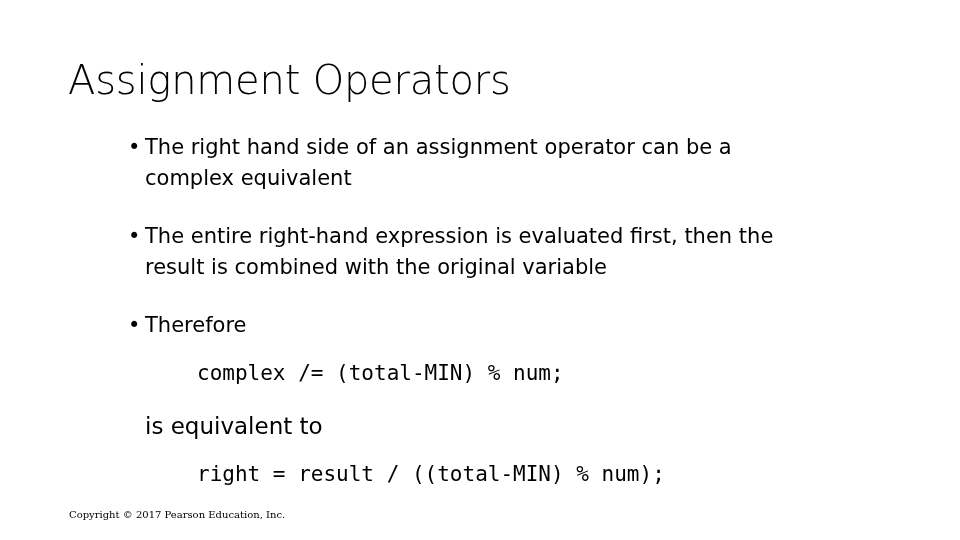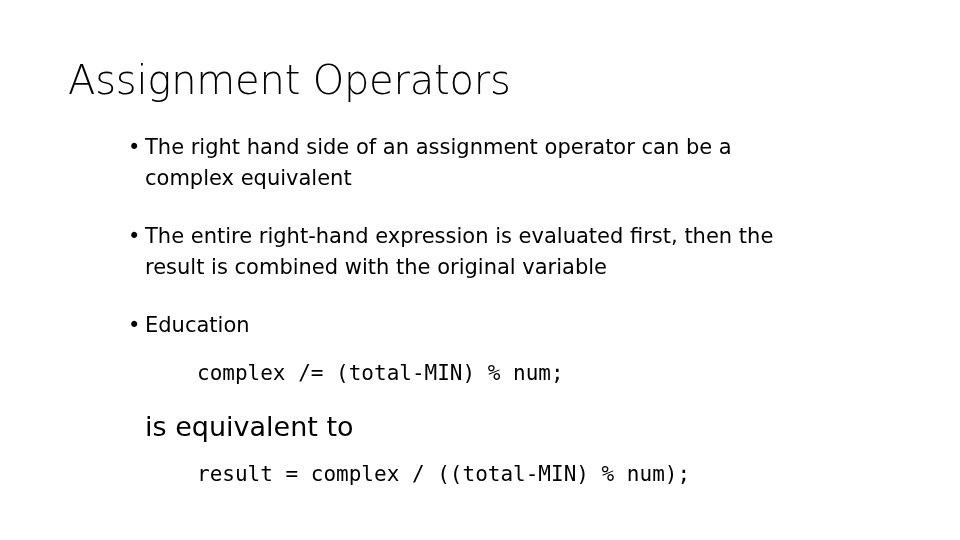--- a/index.html
+++ b/index.html
@@ -91,21 +91,21 @@
     left: 197px;
     top: 459px;
   }
 
   
   .equiv-line {
     position: absolute;
     left: 145px;
     top: 411px;
     font-family: "DejaVu Sans", sans-serif;
-    font-size: 27px;
+    font-size: 23px;
     line-height: 31px;
     color: #000000;
   }
 
   
   .footer-copyright {
     position: absolute;
     left: 69px;
     top: 508px;
     font-family: "DejaVu Serif", serif;
@@ -133,25 +133,26 @@
 
     <div class="bullet-row">
       <span class="bullet-mark">•</span>
       <span class="bullet-text">The entire right-hand expression is evaluated first, then the result is combined with the original variable</span>
     </div>
 
     <div class="gap-bullet-2"></div>
 
     <div class="bullet-row">
       <span class="bullet-mark">•</span>
-      <span class="bullet-text">Education</span>
+      <span class="bullet-text">Therefore</span>
     </div>
 
   </div>
 
   <div class="code-line code-1">complex /= (total-MIN) % num;</div>
 
   <div class="equiv-line">is equivalent to</div>
 
-  <div class="code-line code-2">result = complex / ((total-MIN) % num);</div>
+  <div class="code-line code-2">right = result / ((total-MIN) % num);</div>
 
+  <div class="footer-copyright">Copyright © 2017 Pearson Education, Inc.</div>
 
 </div>
 
 </body></html>

